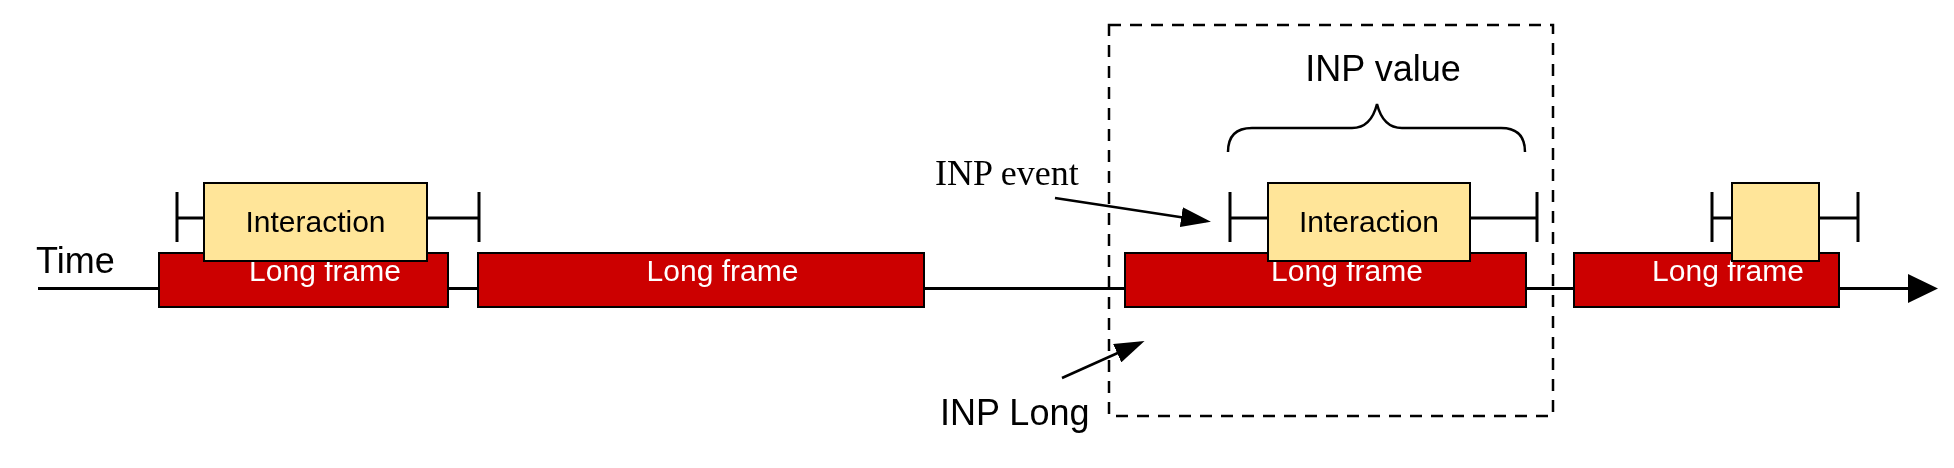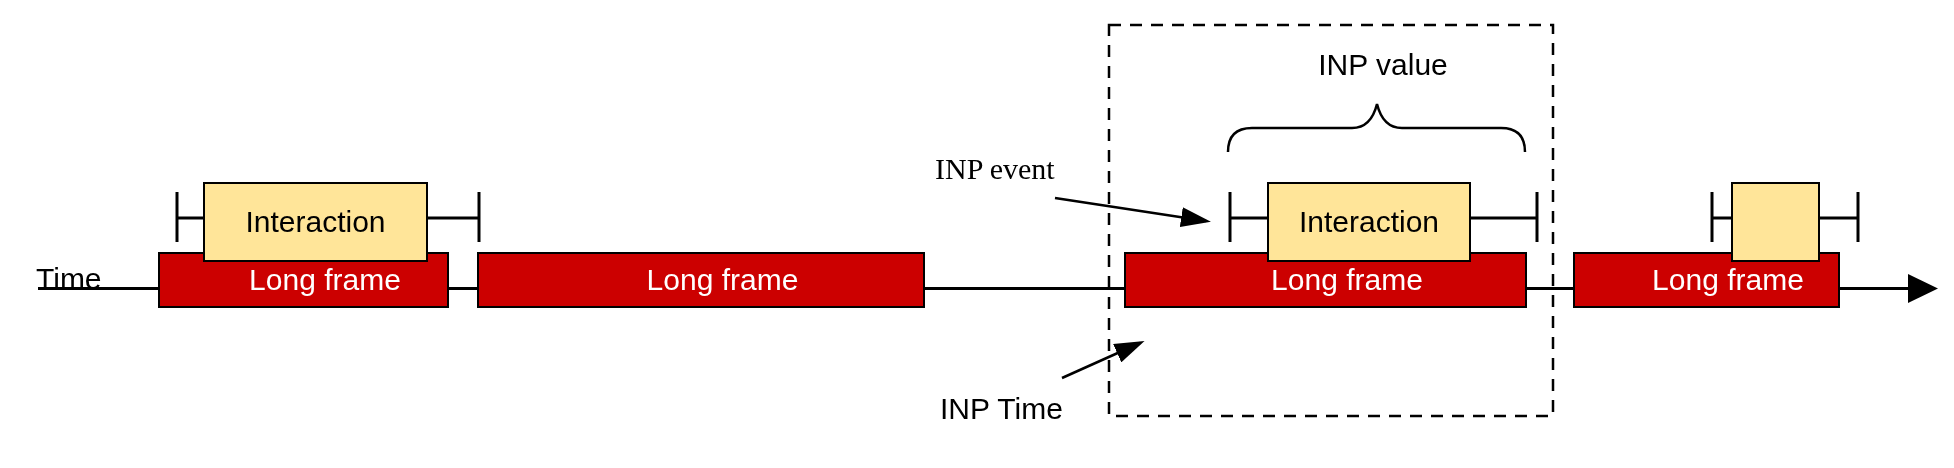--- a/index.html
+++ b/index.html
@@ -30,42 +30,42 @@
   .fill-ln { fill: var(--line-color); stroke: none; }
   marker path { fill: var(--line-color); }
 
   .frame {
     position: absolute;
     top: 252px;
     height: 56px;
     background: var(--frame-fill);
     border: 2.5px solid var(--line-color);
     display: flex;
-    align-items: center;
+    align-items: flex-start;
     justify-content: center;
     color: var(--text-on-frame);
     font-size: 30px;
     padding-left: 43px;
   }
   .interaction {
     position: absolute;
     top: 182px;
     height: 80px;
     background: var(--interaction-fill);
     border: 2.5px solid var(--line-color);
     display: flex;
     align-items: center;
     justify-content: center;
     color: var(--text-color);
     font-size: 30px;
   }
   .anno {
     position: absolute;
     color: var(--text-color);
-    font-size: 30px;
+    font-size: 36px;
     white-space: nowrap;
   }
 </style>
 </head>
 <body>
 
 <div class="stage">
 
   <svg class="layer back" viewBox="0 0 1954 468">
 
@@ -121,19 +121,19 @@
 
     <path class="ln" stroke-width="2.5" d="M 1228 152 Q 1228 128 1252 128 L 1352 128 Q 1371 128 1377 104
              Q 1383 128 1402 128 L 1501 128 Q 1525 128 1525 152"></path>
 
     <line class="ln" x1="1055" y1="198" x2="1206" y2="221" stroke-width="2.5" marker-end="url(#arrow)"></line>
 
     <line class="ln" x1="1062" y1="378" x2="1140" y2="343" stroke-width="2.5" marker-end="url(#arrow)"></line>
   </svg>
 
   <div class="layer labels">
-    <div class="anno" style="left:36px; top:262px;text-align:center;">Time</div>
+    <div class="anno" style="left:36px; top:240px;text-align:center;">Time</div>
     <div class="anno" style="left:1290px; top:48px; width:186px; text-align:center;">INP value</div>
     <div class="anno" style="left:935px; top:152px;font-family:Liberation Serif, serif;">INP event</div>
-    <div class="anno" style="left:940px; top:392px;">INP Time</div>
+    <div class="anno" style="left:940px; top:392px;">INP Long</div>
   </div>
 
 </div>
 
 </body></html>

